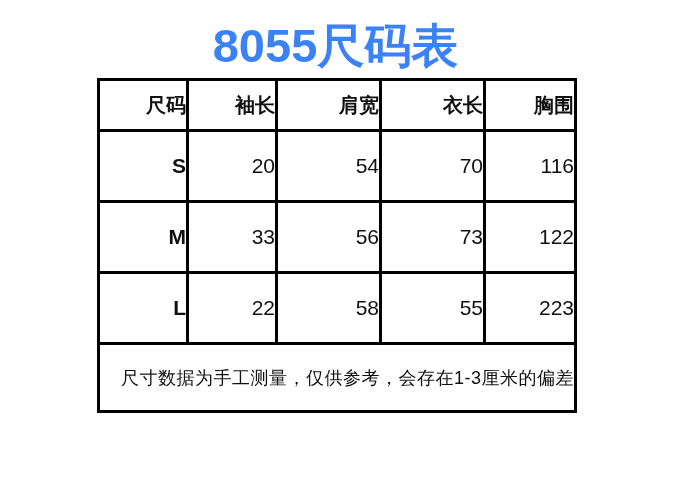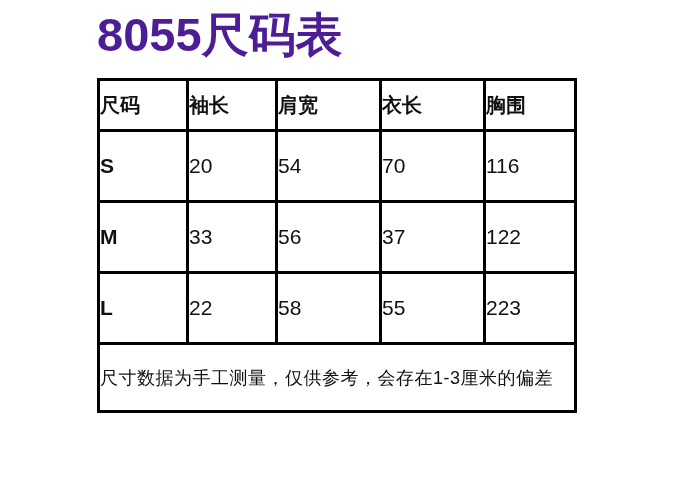--- a/index.html
+++ b/index.html
@@ -12,42 +12,42 @@
     position: relative;
     width: 700px;
     height: 495px;
     background: #ffffff;
     overflow: hidden;
     color: #111111;
   }
   .chart-title {
     position: absolute;
     left: 97px;
-    top: 5px;
+    top: 16px;
     width: 477px;
-    text-align: left;
+    text-align: center;
     font-size: 47px;
     line-height: 60px;
     font-weight: 700;
     letter-spacing: 0px;
-    color: #4c1d95;
+    color: #3b82f6;
     white-space: nowrap;
   }
   table.size-table {
     position: absolute;
     left: 97px;
     top: 78px;
     border-collapse: collapse;
     table-layout: fixed;
     width: 477px;
   }
   .size-table th,
   .size-table td {
     border: 3px solid #000000;
-    text-align: left;
+    text-align: right;
     vertical-align: middle;
     padding: 0;
     background: #ffffff;
     color: #111111;
   }
   .size-table tr.header-row { height: 51px; }
   .size-table tr.data-row   { height: 71px; }
   .size-table tr.note-row   { height: 68px; }
   .size-table th {
     font-size: 20px;
@@ -99,21 +99,21 @@
       <td class="value-cell">20</td>
       <td class="value-cell">54</td>
       <td class="value-cell">70</td>
       <td class="value-cell">116</td>
     </tr>
 
     <tr class="data-row">
       <td class="size-cell">M</td>
       <td class="value-cell">33</td>
       <td class="value-cell">56</td>
-      <td class="value-cell">37</td>
+      <td class="value-cell">73</td>
       <td class="value-cell">122</td>
     </tr>
 
     <tr class="data-row">
       <td class="size-cell">L</td>
       <td class="value-cell">22</td>
       <td class="value-cell">58</td>
       <td class="value-cell">55</td>
       <td class="value-cell">223</td>
     </tr>

